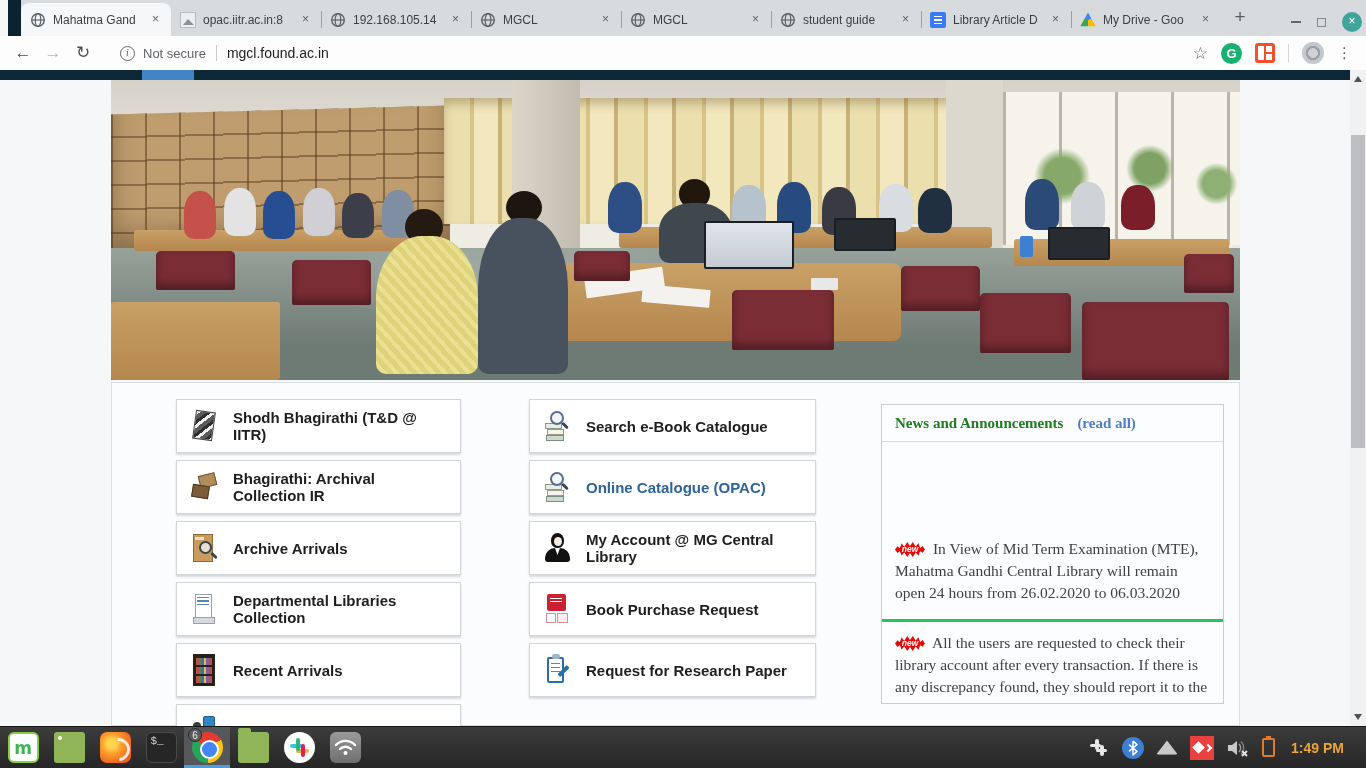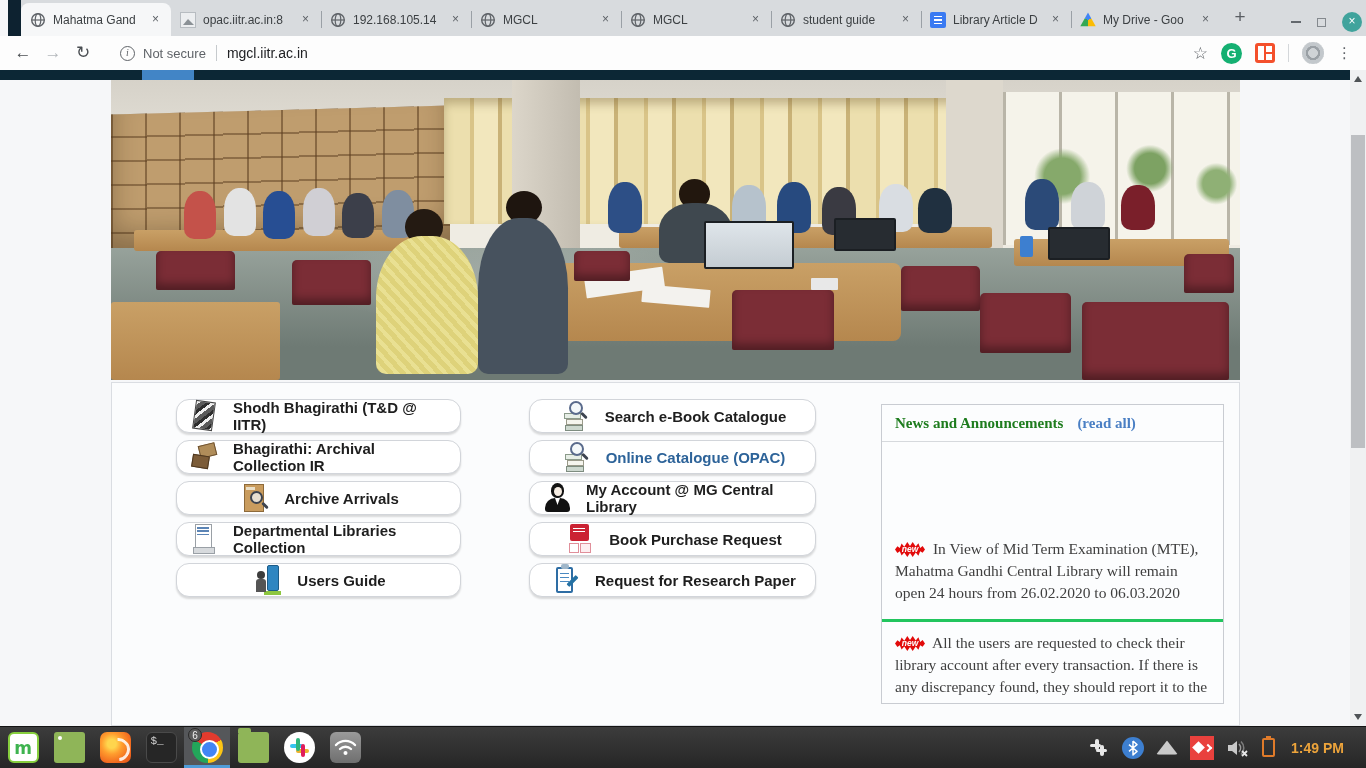--- a/index.html
+++ b/index.html
@@ -89,22 +89,22 @@
   .ph-head { border-radius:50%; background:#4e382c; }
   .ph-laptop { background:#272c31; border:2px solid #1b1f23; border-radius:2px; }
   .ph-laptop.lit { background:linear-gradient(#dfe5ea,#c4ccd2); }
   .ph-paper { background:#f3f2ee; border-radius:1px; }
 
   
   .card { position:absolute; left:111px; top:382px; width:1129px; height:344px; background:#fbfcfd; border:1px solid #dadde2; }
   .linkcol { position:absolute; top:16px; }
   .col-left { left:64px; width:285px; }
   .col-mid { left:417px; width:287px; }
-  .linkbtn { height:34px; margin-bottom:7px; background:#fff; border:1px solid #d2d5da; border-radius:13px;
-    box-shadow:0 2px 2px rgba(0,0,0,.14); display:flex; align-items:center; padding:0 10px 0 14px; cursor:pointer;justify-content:center; }
+  .linkbtn { height:54px; margin-bottom:7px; background:#fff; border:1px solid #d2d5da; border-radius:0;
+    box-shadow:0 2px 2px rgba(0,0,0,.14); display:flex; align-items:center; padding:0 10px 0 14px; cursor:pointer; }
   .linkbtn .blabel { font-size:15px; font-weight:bold; color:#1e1e1e; }
   .linkbtn.hl .blabel { color:#2d6399; }
   .bic { width:27px; height:34px; margin-right:15px; position:relative; flex:none; }
   .bic i, .bic b { position:absolute; display:block; }
 
   .ic-thesis i.s1 { left:3px; top:2px; width:20px; height:29px; background:
     repeating-linear-gradient(135deg,#efefef 0 3px,#5a5a5a 3px 7px,#2e2e2e 7px 10px);
     border:1px solid #444; transform:rotate(8deg); }
   .ic-archbox i.s1 { left:8px; top:4px; width:17px; height:13px; background:#b08d5a; border:1px solid #6d5130; transform:rotate(-14deg); }
   .ic-archbox i.s2 { left:1px; top:15px; width:17px; height:13px; background:#7c5c38; border:1px solid #4e3820; transform:rotate(9deg); }
@@ -293,21 +293,21 @@
   </div>
 
   <div class="toolbar">
     <span class="nav-btn">←</span>
     <span class="nav-btn disabled">→</span>
     <span class="nav-btn">↻</span>
     <div class="omnibox">
       <span class="info-circ">i</span>
       <span class="sec-label">Not secure</span>
       <span class="omni-sep"></span>
-      <span class="url-text">mgcl.iitr.ac.in</span>
+      <span class="url-text">mgcl.found.ac.in</span>
     </div>
     <div class="tb-right">
       <span class="star">☆</span>
       <span class="ext-g">G</span>
       <span class="ext-grid"></span>
       <span class="tb-sep"></span>
       <span class="profile"></span>
       <span class="kebab">⋮</span>
     </div>
   </div>
@@ -400,20 +400,26 @@
       </div>
       <div class="linkbtn">
         <span class="bic ic-docs">
             <i class="s1"></i>
             <i class="s2"></i>
             <i class="s3"></i>
           </span>
         <span class="blabel">Departmental Libraries Collection</span>
       </div>
       <div class="linkbtn">
+        <span class="bic ic-shelf">
+            <i class="s1"></i>
+          </span>
+        <span class="blabel">Recent Arrivals</span>
+      </div>
+      <div class="linkbtn">
         <span class="bic ic-kiosk">
             <i class="s1"></i>
             <i class="s2"></i>
             <i class="s3"></i>
             <i class="s4"></i>
           </span>
         <span class="blabel">Users Guide</span>
       </div>
     </div>
 

